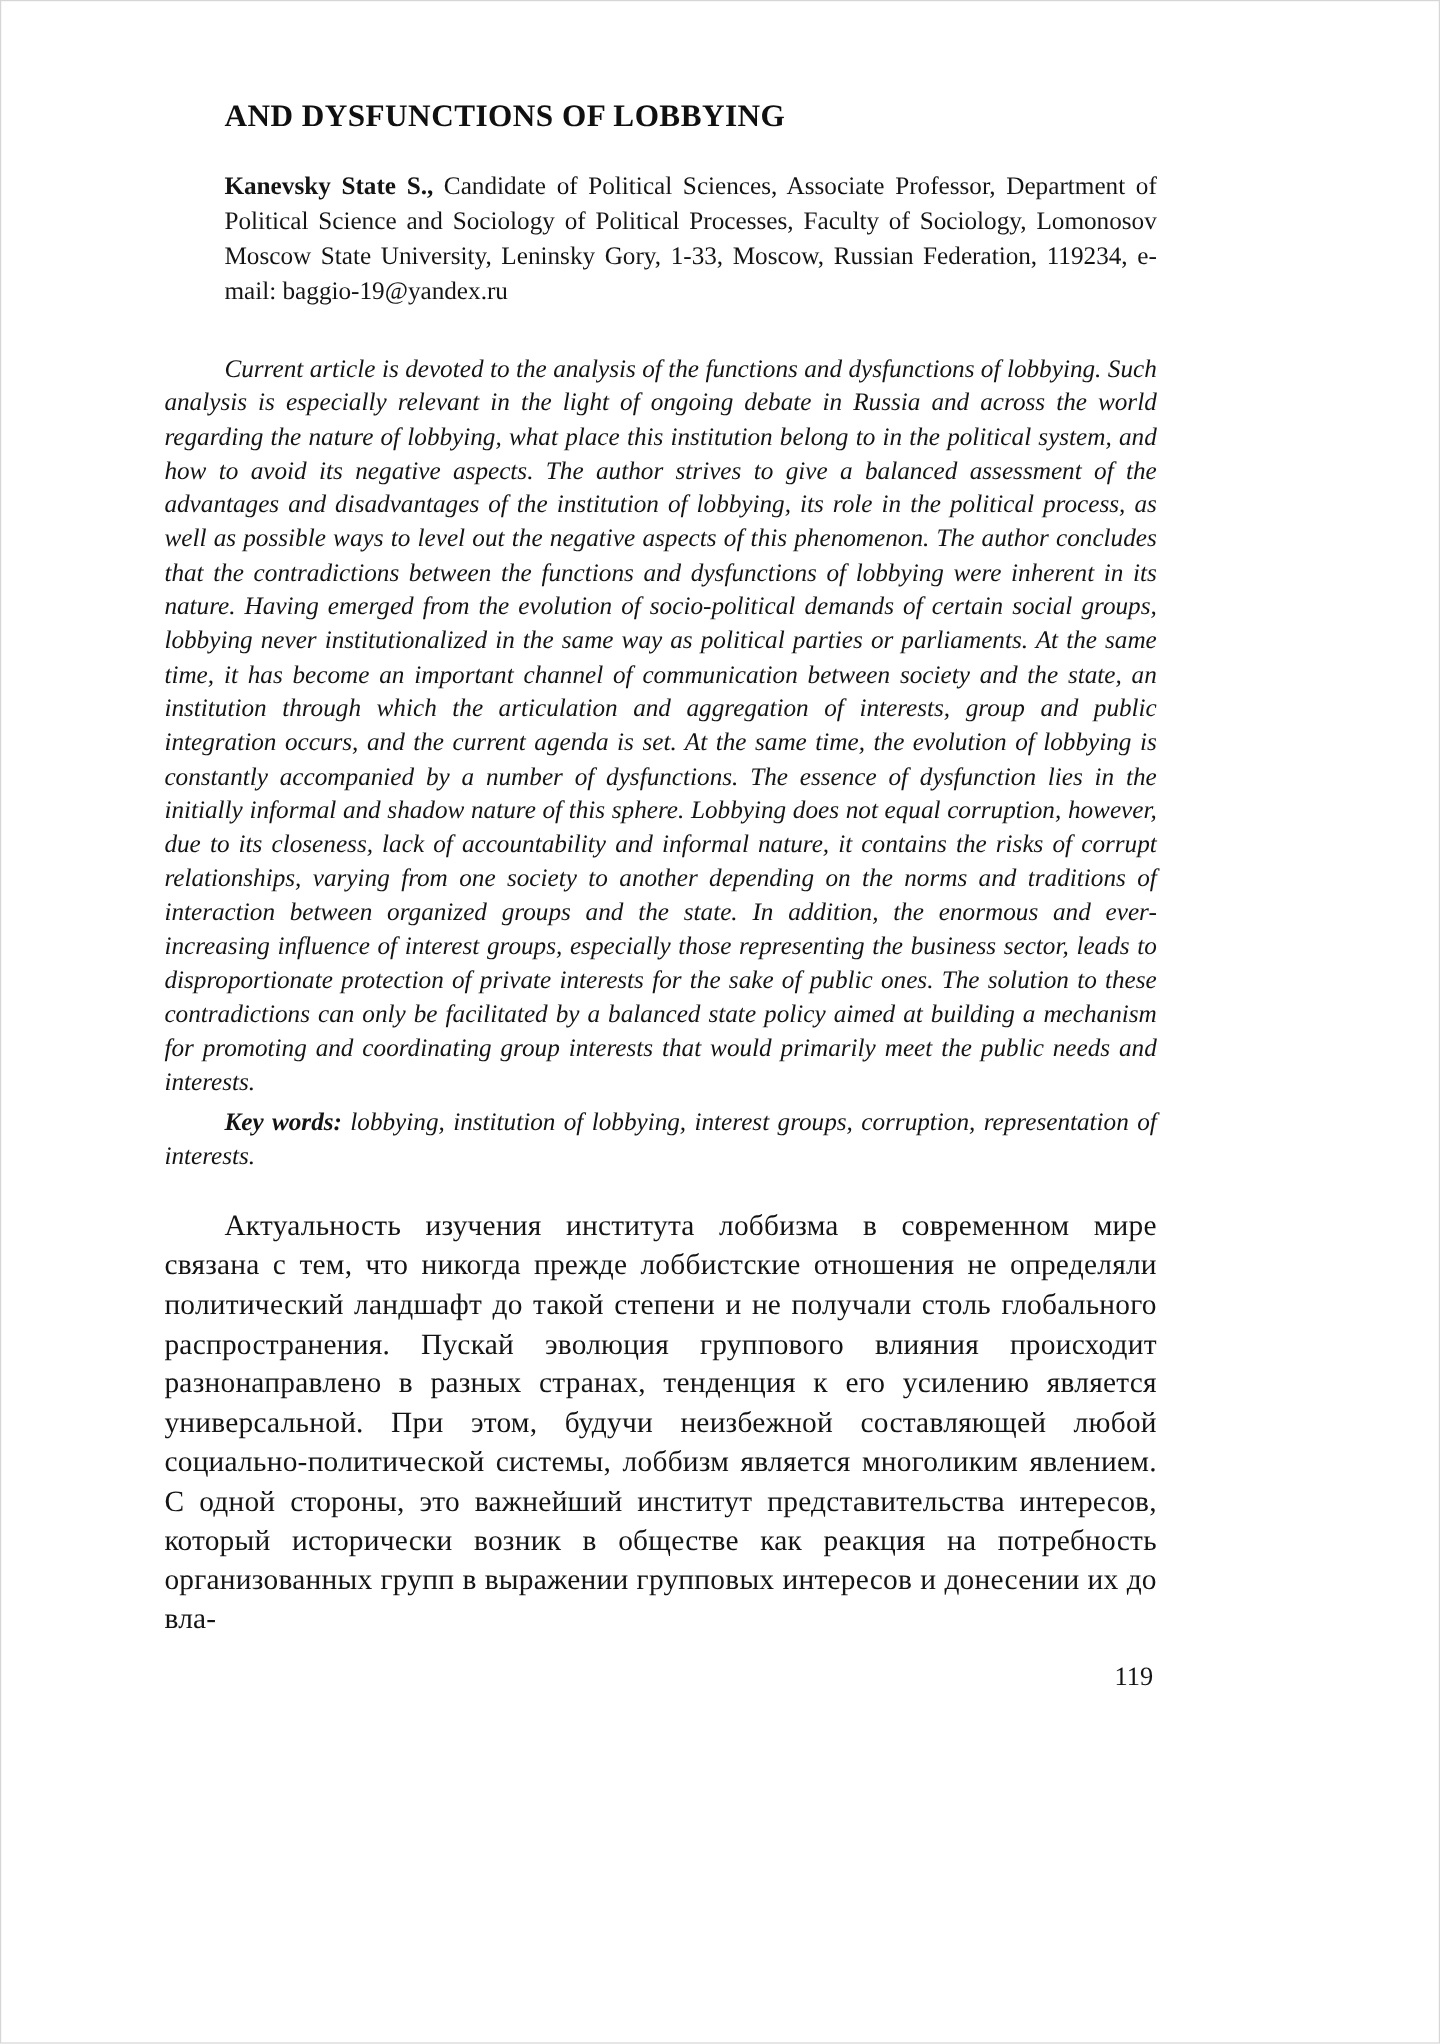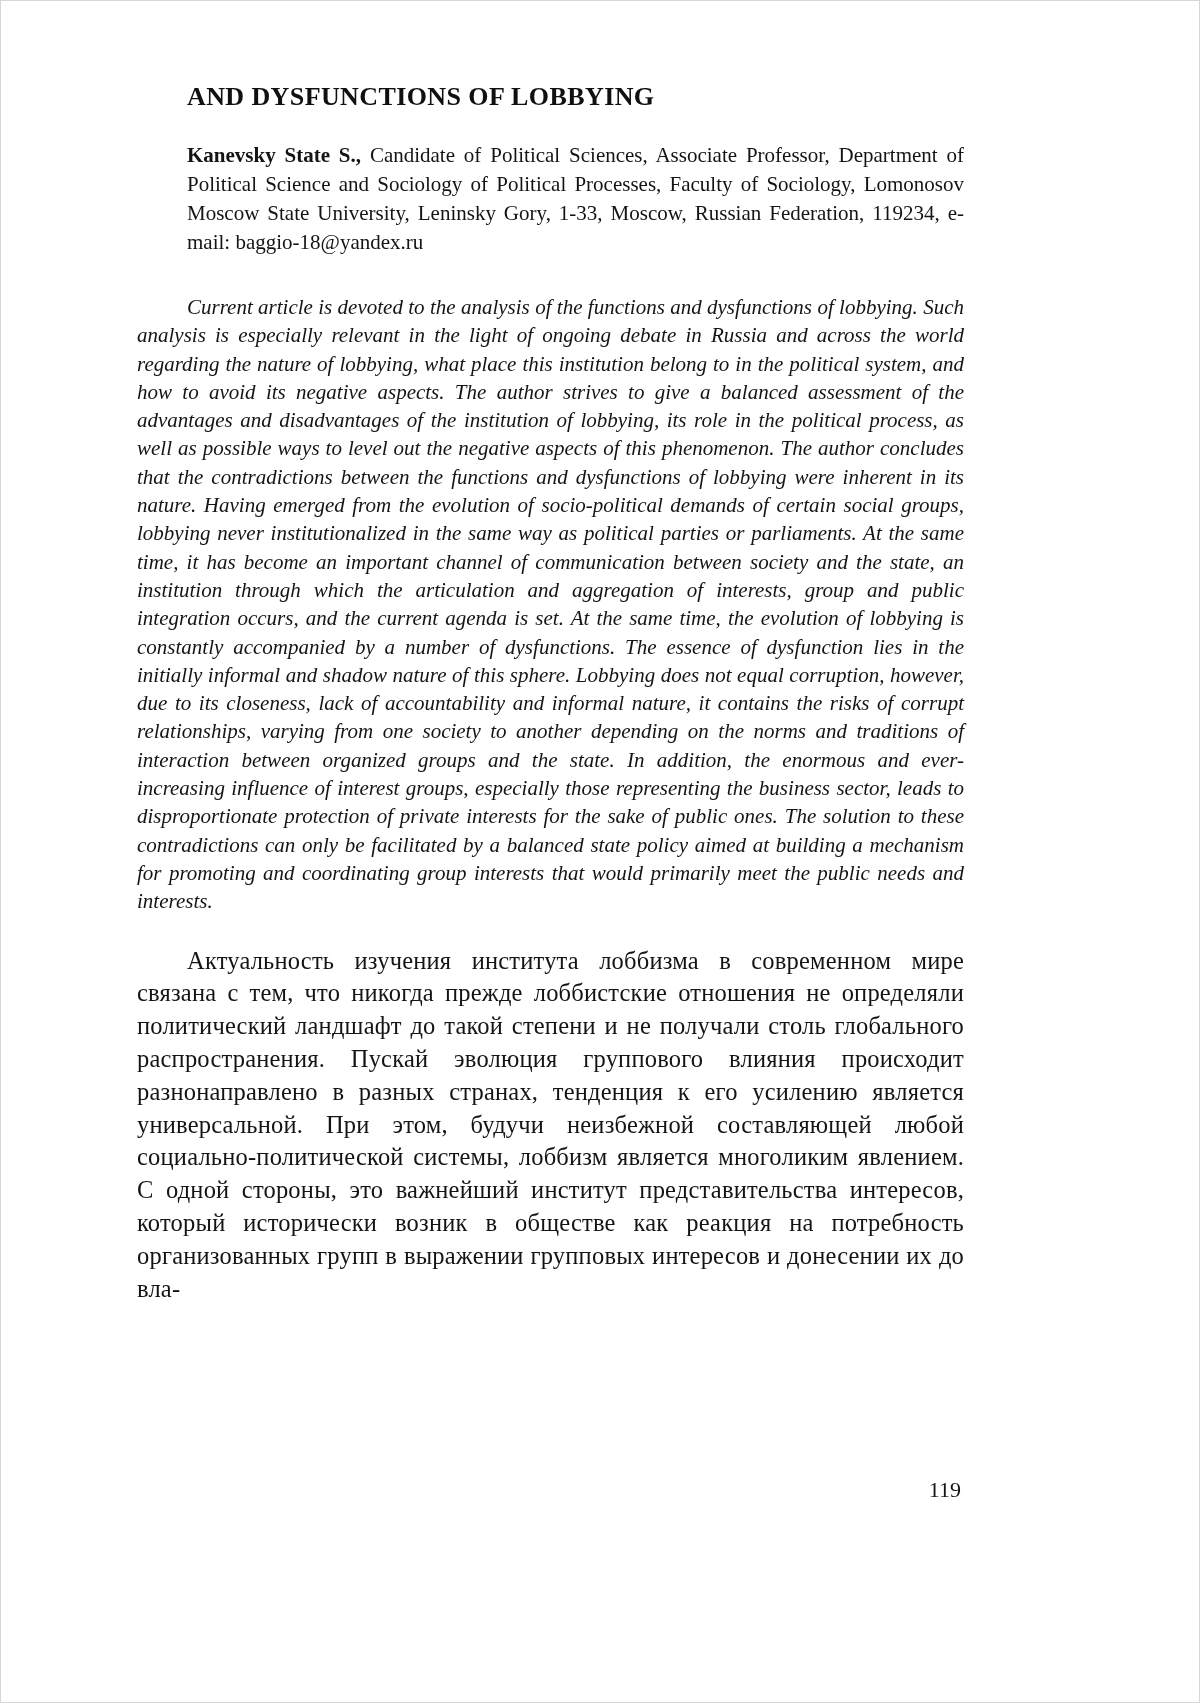--- a/index.html
+++ b/index.html
@@ -60,37 +60,38 @@
     margin: 29px 0 16px 0;
     font-size: 24.5px;
     line-height: 32.8px;
     text-align: justify;
     text-justify: inter-word;
     text-indent: 50px;
     letter-spacing: 0.2px;
   }
   .page-number {
     position: absolute;
-    top: 1476px;
+    top: 1383px;
     right: 238px;
     font-size: 22px;
     color: #141414;
   }
 </style>
 </head>
 <body>
 
 <article class="content">
 
   <h1 class="title">
     <span class="title-line">AND DYSFUNCTIONS OF LOBBYING</span>
   </h1>
 
-  <p class="author"><b class="author-name">Kanevsky State S., </b><span>Candidate of Political Sciences, Associate Professor, Department of Political Science and Sociology of Political Processes, Faculty of Sociology, Lomonosov Moscow State University, Leninsky Gory, 1-33, Moscow, Russian Federation, 119234, e-mail: baggio-18@yandex.ru</span></p>
+  <p class="author"><b class="author-name">Kanevsky State S., </b><span>Candidate of Political Sciences, Associate Professor, Department of Political Science and Sociology of Political Processes, Faculty of Sociology, Lomonosov Moscow State University, Leninsky Gory, 1-33, Moscow, Russian Federation, 119234, e-mail: baggio-19@yandex.ru</span></p>
 
   <p class="abstract">Current article is devoted to the analysis of the functions and dysfunctions of lobbying. Such analysis is especially relevant in the light of ongoing debate in Russia and across the world regarding the nature of lobbying, what place this institution belong to in the political system, and how to avoid its negative aspects. The author strives to give a balanced assessment of the advantages and disadvantages of the institution of lobbying, its role in the political process, as well as possible ways to level out the negative aspects of this phenomenon. The author concludes that the contradictions between the functions and dysfunctions of lobbying were inherent in its nature. Having emerged from the evolution of socio-political demands of certain social groups, lobbying never institutionalized in the same way as political parties or parliaments. At the same time, it has become an important channel of communication between society and the state, an institution through which the articulation and aggregation of interests, group and public integration occurs, and the current agenda is set. At the same time, the evolution of lobbying is constantly accompanied by a number of dysfunctions. The essence of dysfunction lies in the initially informal and shadow nature of this sphere. Lobbying does not equal corruption, however, due to its closeness, lack of accountability and informal nature, it contains the risks of corrupt relationships, varying from one society to another depending on the norms and traditions of interaction between organized groups and the state. In addition, the enormous and ever-increasing influence of interest groups, especially those representing the business sector, leads to disproportionate protection of private interests for the sake of public ones. The solution to these contradictions can only be facilitated by a balanced state policy aimed at building a mechanism for promoting and coordinating group interests that would primarily meet the public needs and interests.</p>
 
+  <p class="keywords"><b class="kw-label">Key words: </b><span>lobbying, institution of lobbying, interest groups, corruption, representation of interests.</span></p>
 
   <p class="body-ru">Актуальность изучения института лоббизма в современном мире связана с тем, что никогда прежде лоббистские отношения не определяли политический ландшафт до такой степени и не получали столь глобального распространения. Пускай эволюция группового влияния происходит разнонаправлено в разных странах, тенденция к его усилению является универсальной. При этом, будучи неизбежной составляющей любой социально-политической системы, лоббизм является многоликим явлением. С одной стороны, это важнейший институт представительства интересов, который исторически возник в обществе как реакция на потребность организованных групп в выражении групповых интересов и донесении их до вла-</p>
 
 </article>
 
 <div class="page-number">119</div>
 
 </body></html>

